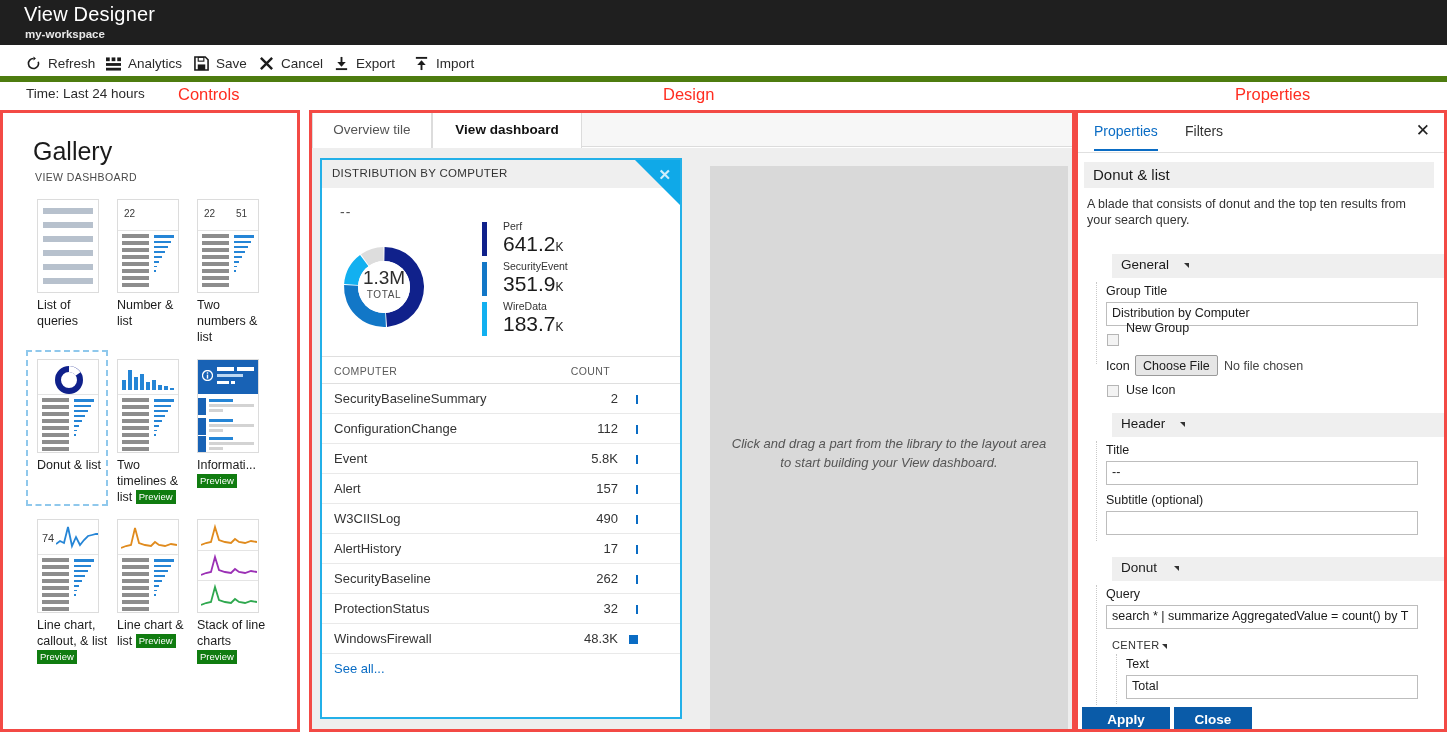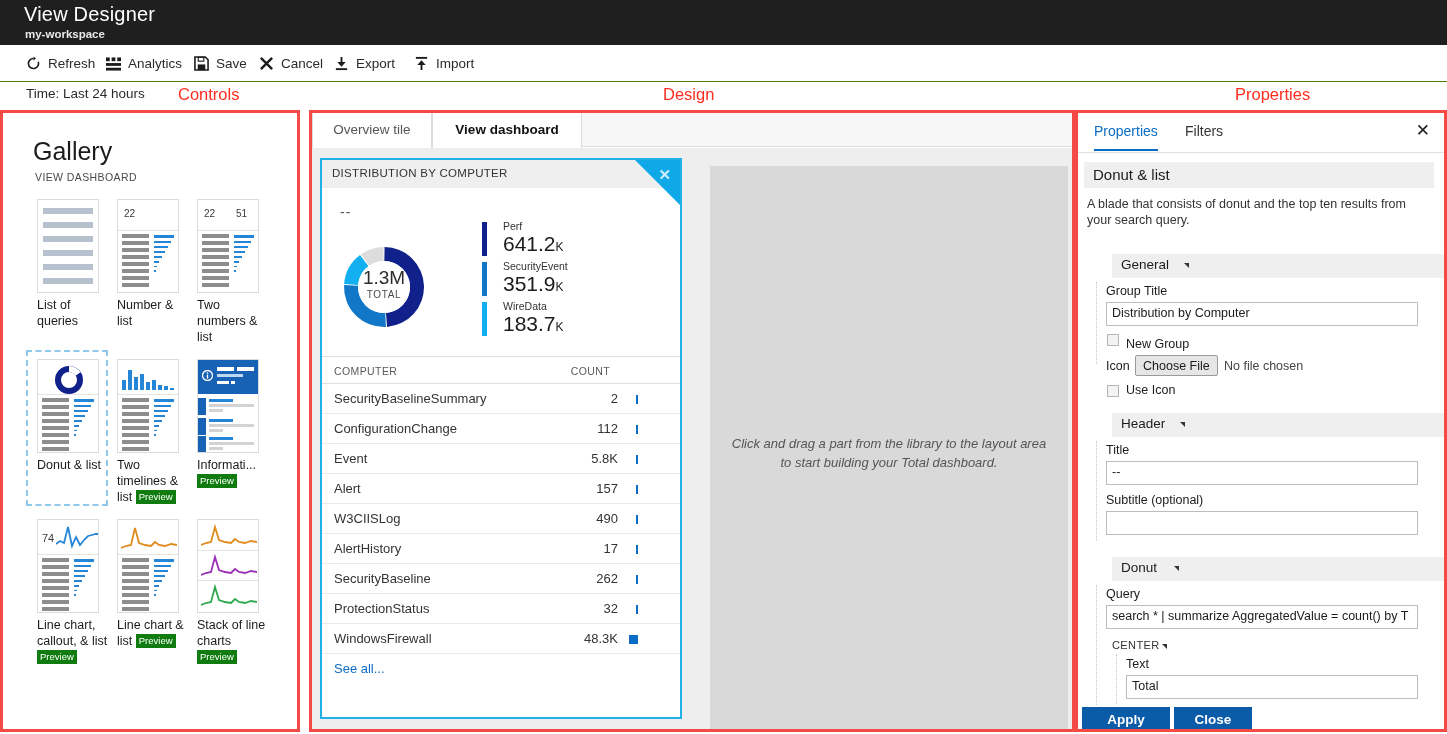--- a/index.html
+++ b/index.html
@@ -15,21 +15,21 @@
   #titlebar {
     position:absolute; left:0; top:0; width:1447px; height:45px;
     background:#1f1f1f; color:#ffffff;
   }
   #titlebar .t1 { position:absolute; left:24px; top:3px; font-size:20px; font-weight:400; letter-spacing:.2px; }
   #titlebar .t2 { position:absolute; left:25px; top:28px; font-size:11.5px; font-weight:bold; color:#e8e8e8; }
 
   
   #cmdbar {
     position:absolute; left:0; top:45px; width:1447px; height:37px;
-    background:#ffffff; border-bottom:1px solid #4d7c0f;
+    background:#ffffff; border-bottom:6px solid #4d7c0f;
   }
   .cmd { position:absolute; top:0; height:37px; display:flex; align-items:center; gap:7px;
          font-size:13.5px; color:#2b2b2b; cursor:default; }
   .cmd svg { display:block; }
 
   
   #timerow { position:absolute; left:0; top:82px; width:1447px; height:28px; background:#ffffff;padding-left:30px; }
   #timetext { position:absolute; left:26px; top:4px; font-size:13.5px; color:#2b2b2b; }
 
   
@@ -571,21 +571,21 @@
               <span class="bz" style="width:9px;height:9px"></span>
             </div>
           </div>
         <div id="seeallrow">
           <div id="seeall">See all...</div>
         </div>
       </div>
     </div>
 
     <div id="drop">
-      <p>Click and drag a part from the library to the layout area to start building your Total dashboard.</p>
+      <p>Click and drag a part from the library to the layout area to start building your View dashboard.</p>
     </div>
   </div>
 </div>
 
 <div id="props">
   <div id="ptabs">
     <div class="ptab" id="ptab0">Properties</div>
     <div class="ptab" id="ptab1">Filters</div>
     <div id="pclose">✕</div>
   </div>
@@ -599,21 +599,21 @@
     <div class="secthdr" style="top:100px">
       <span>General</span>
       <i class="car" style="left:72px"></i>
     </div>
     <div class="dotline" style="left:18px; top:128px; height:82px;"></div>
     <div class="fld-lbl" style="left:28px; top:130px">Group Title</div>
     <div class="fld-in" style="left:28px; top:148px; width:312px">
       <span>Distribution by Computer</span>
     </div>
     <div class="cbx" style="left:29px; top:180px"></div>
-    <div class="cbx-lbl" style="left:48px; top:183px">New Group</div>
+    <div class="cbx-lbl" style="left:48px; top:167px">New Group</div>
     <div class="fld-lbl" style="left:28px; top:205px">Icon</div>
     <div id="chooseFile" style="left:57px; top:201px">
       <span>Choose File</span>
     </div>
     <div id="nofile" style="left:146px; top:205px">No file chosen</div>
     <div class="cbx" style="left:29px; top:231px"></div>
     <div class="cbx-lbl" style="left:48px; top:229px">Use Icon</div>
 
     <div class="secthdr" style="top:259px">
       <span>Header</span>

